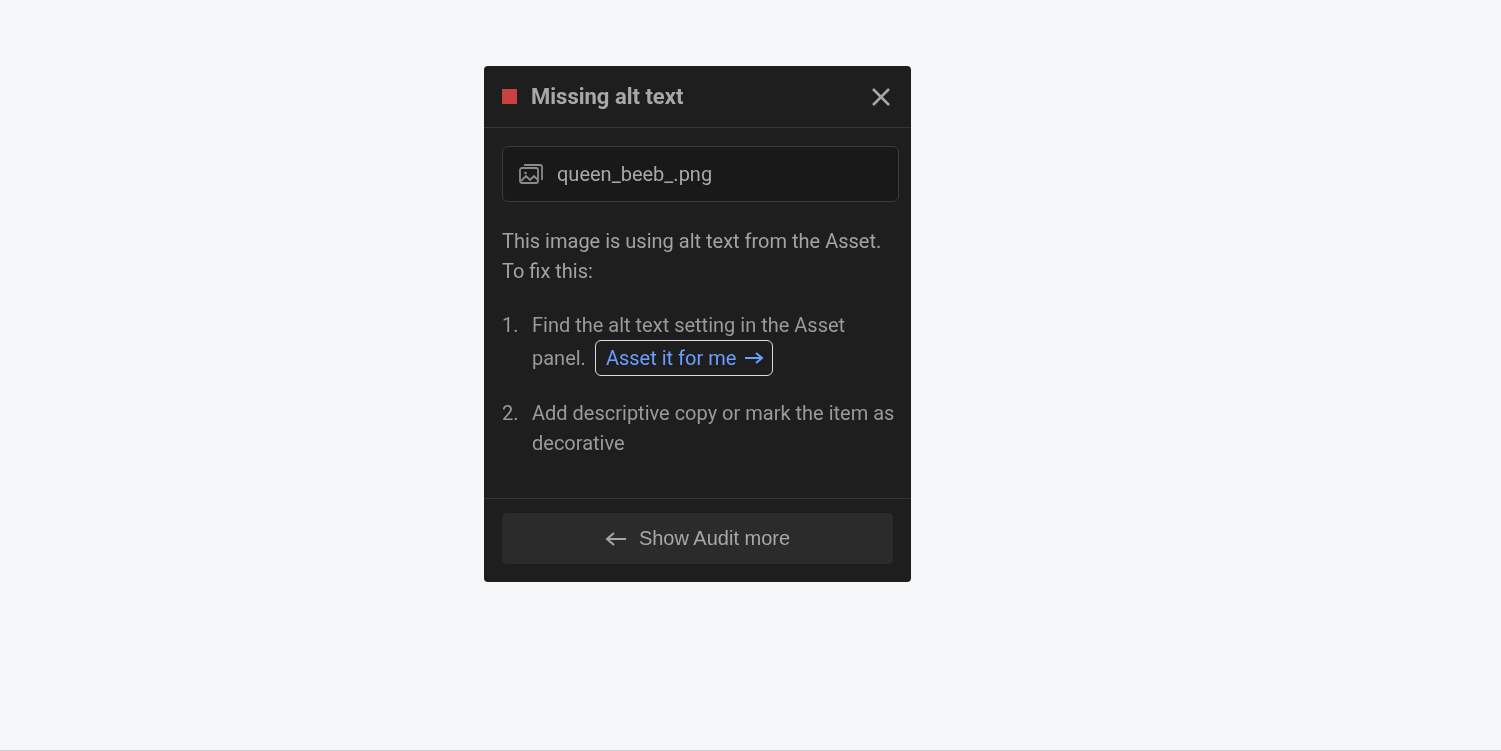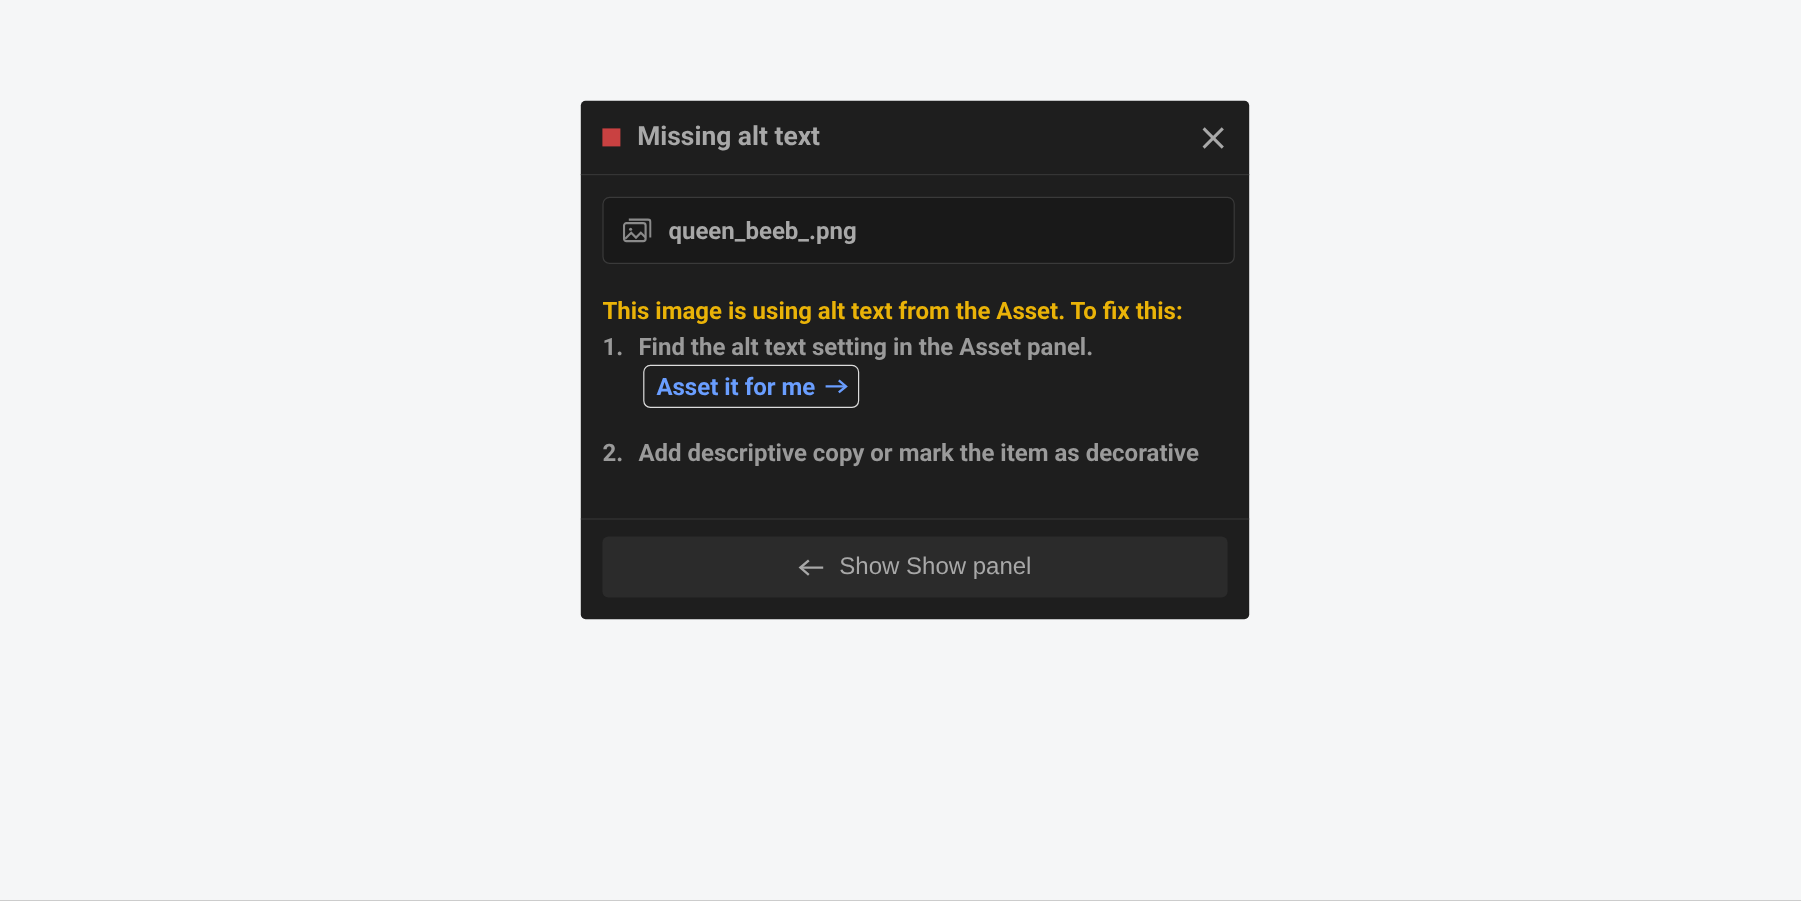--- a/index.html
+++ b/index.html
@@ -7,22 +7,22 @@
     width: 1501px;
     height: 751px;
     background: #f5f6f7;
     font-family: -apple-system, BlinkMacSystemFont, "Segoe UI", Roboto, sans-serif;
     position: relative;
     border-bottom: 1px solid #ccc;
   }
   .panel {
     position: absolute;
     left: 484px;
-    top: 84px;
-    width: 557px;
+    top: 66px;
+    width: 427px;
     background: #1e1e1e;
     border-radius: 4px;
     color: #b8b8b8;
     font-size: 20px;
     line-height: 1.5;
   }
   .panel-header {
     display: flex;
     align-items: center;
     justify-content: space-between;
@@ -46,37 +46,37 @@
   }
   .close-btn {
     width: 24px;
     height: 24px;
     cursor: pointer;
     position: relative;
   }
   .close-btn svg { width: 100%; height: 100%; }
   .panel-body {
     padding: 18px 12px 16px 18px;
-    font-weight: bold;
   }
   .asset-row {
     display: flex;
     align-items: center;
     gap: 14px;
     background: #191919;
     border: 1px solid #3a3a3a;
     border-radius: 6px;
     padding: 12px 16px;
     margin-bottom: 24px;
   }
   .asset-icon svg { width: 24px; height: 22px; display: block; }
   .asset-name { color: #a8a8a8; font-size: 20px; }
   .description {
-    color: #eab308;
-    font-size: 20px;
+    color: #a3a3a3;
+    font-size: 20px;
+    margin-bottom: 24px;
   }
   .steps {
     list-style: none;
     counter-reset: step;
     margin-bottom: 24px;
     padding-left: 0;
   }
   .steps li {
     counter-increment: step;
     position: relative;
@@ -188,17 +188,17 @@
 
 
   </div>
 
   <div class="panel-footer">
     <button class="audit-btn">
       <svg viewBox="0 0 22 16" fill="none" stroke="#a8a8a8" stroke-width="2">
         <line x1="21" y1="8" x2="3" y2="8"></line>
         <polyline points="9,2 2,8 9,14"></polyline>
       </svg>
-      <span>Show Show panel</span>
+      <span>Show Audit more</span>
     </button>
   </div>
 
 </div>
 
 </body></html>

